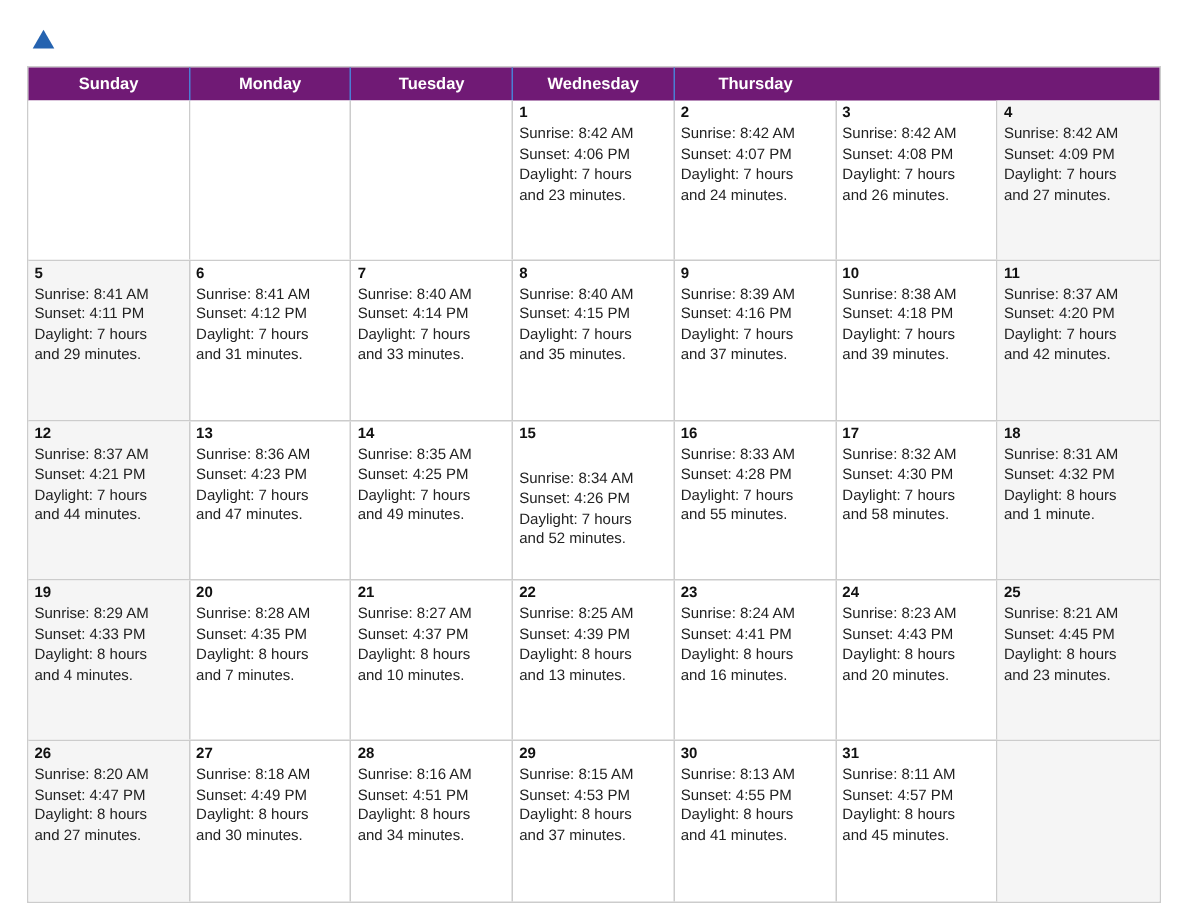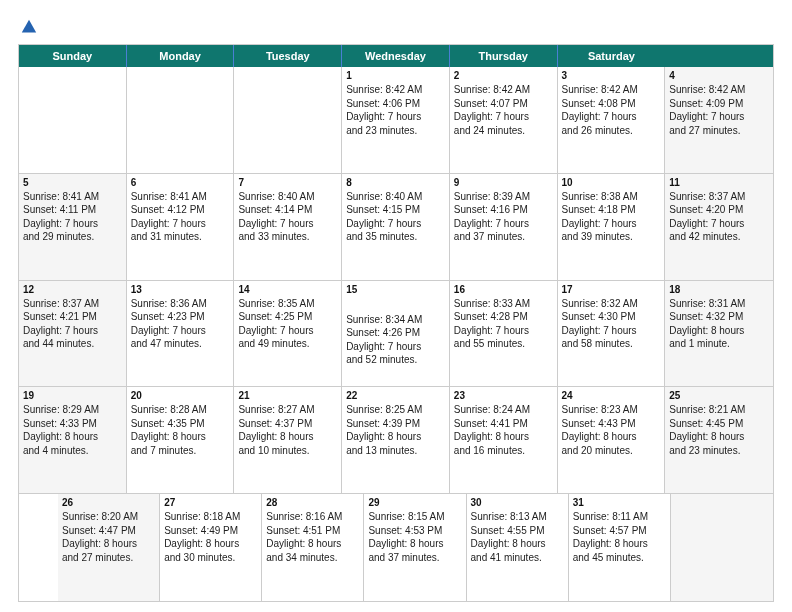--- a/index.html
+++ b/index.html
@@ -56,42 +56,42 @@
     }
     .calendar {
       flex: 1;
       display: flex;
       flex-direction: column;
       border: 1px solid #ccc;
     }
     .cal-header {
       display: grid;
       grid-template-columns: repeat(7, 1fr);
-      background: #0f766e;
+      background: #701a75;
     }
     .cal-header-cell {
       color: #fff;
       font-size: 11px;
       font-weight: bold;
       padding: 5px 4px;
       text-align: center;
       border-right: 1px solid #4a7fd4;
     }
     .cal-header-cell:last-child { border-right: none; }
     .cal-body {
       flex: 1;
       display: grid;
       grid-template-rows: repeat(5, 1fr);
     }
     .cal-row {
       display: grid;
       grid-template-columns: repeat(7, 1fr);
       border-bottom: 1px solid #ccc;
     }
-    .cal-row:last-child { border-bottom: none; margin-left: 39px; }
+    .cal-row:last-child { border-bottom: none; }
     .cal-cell {
       border-right: 1px solid #ccc;
       padding: 3px 4px;
       font-size: 8.5px;
       color: #222;
       vertical-align: top;
       min-height: 0;
       overflow: hidden;
     }
     .cal-cell:last-child { border-right: none; }
@@ -131,21 +131,20 @@
     </div>
   </div>
 
   <div class="calendar">
     <div class="cal-header">
     <div class="cal-header-cell">Sunday</div>
         <div class="cal-header-cell">Monday</div>
         <div class="cal-header-cell">Tuesday</div>
         <div class="cal-header-cell">Wednesday</div>
         <div class="cal-header-cell">Thursday</div>
-        <div class="cal-header-cell">Saturday</div>
       </div>
     <div class="cal-body">
     <div class="cal-row">
           <div class="cal-cell empty"></div>
           <div class="cal-cell empty"></div>
           <div class="cal-cell empty"></div>
           <div class="cal-cell">
             <div class="day-num">1</div>
             <div class="cell-text" style="white-space: pre-line;">Sunrise: 8:42 AM
 Sunset: 4:06 PM

